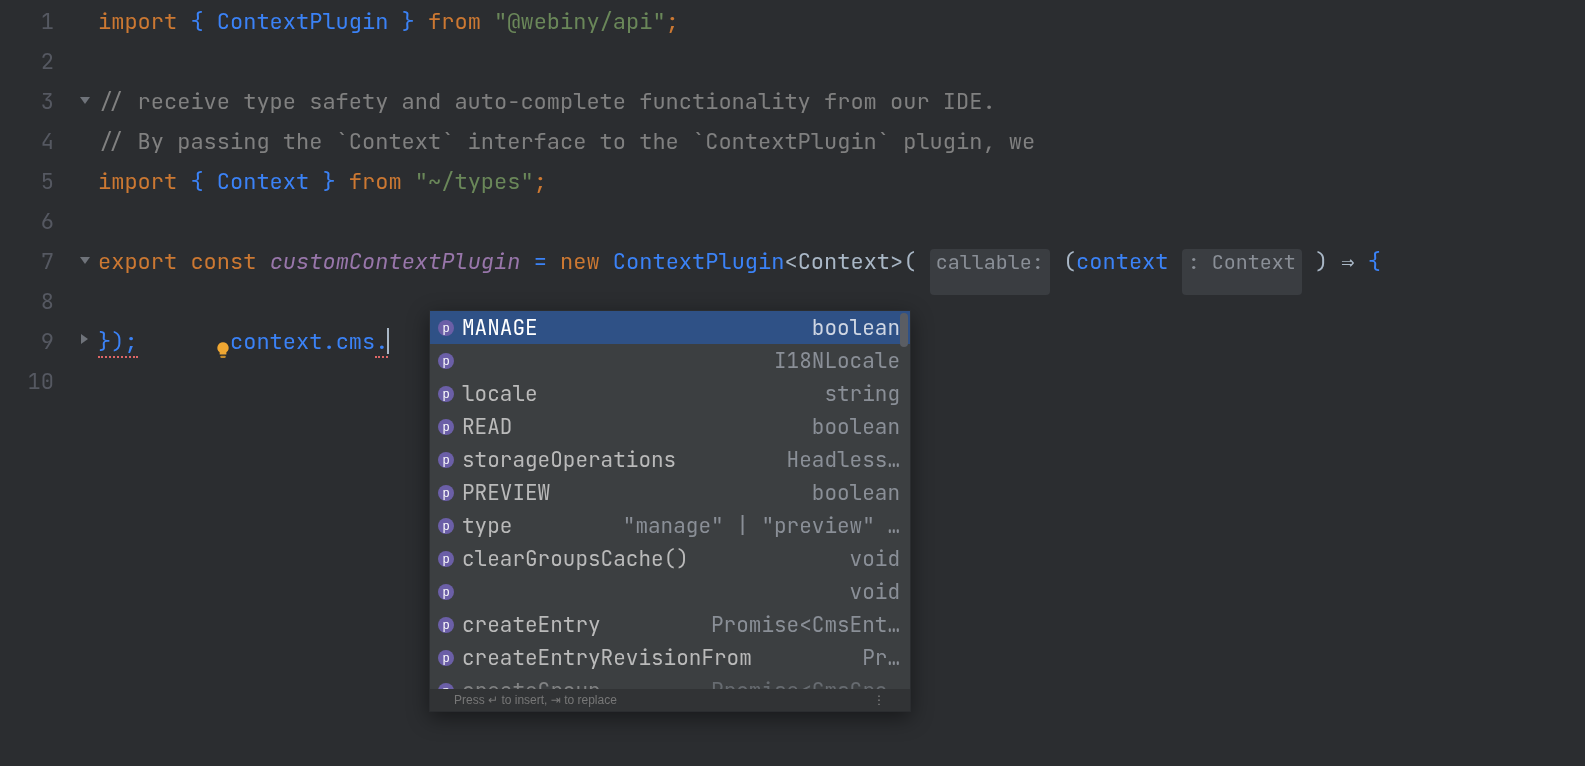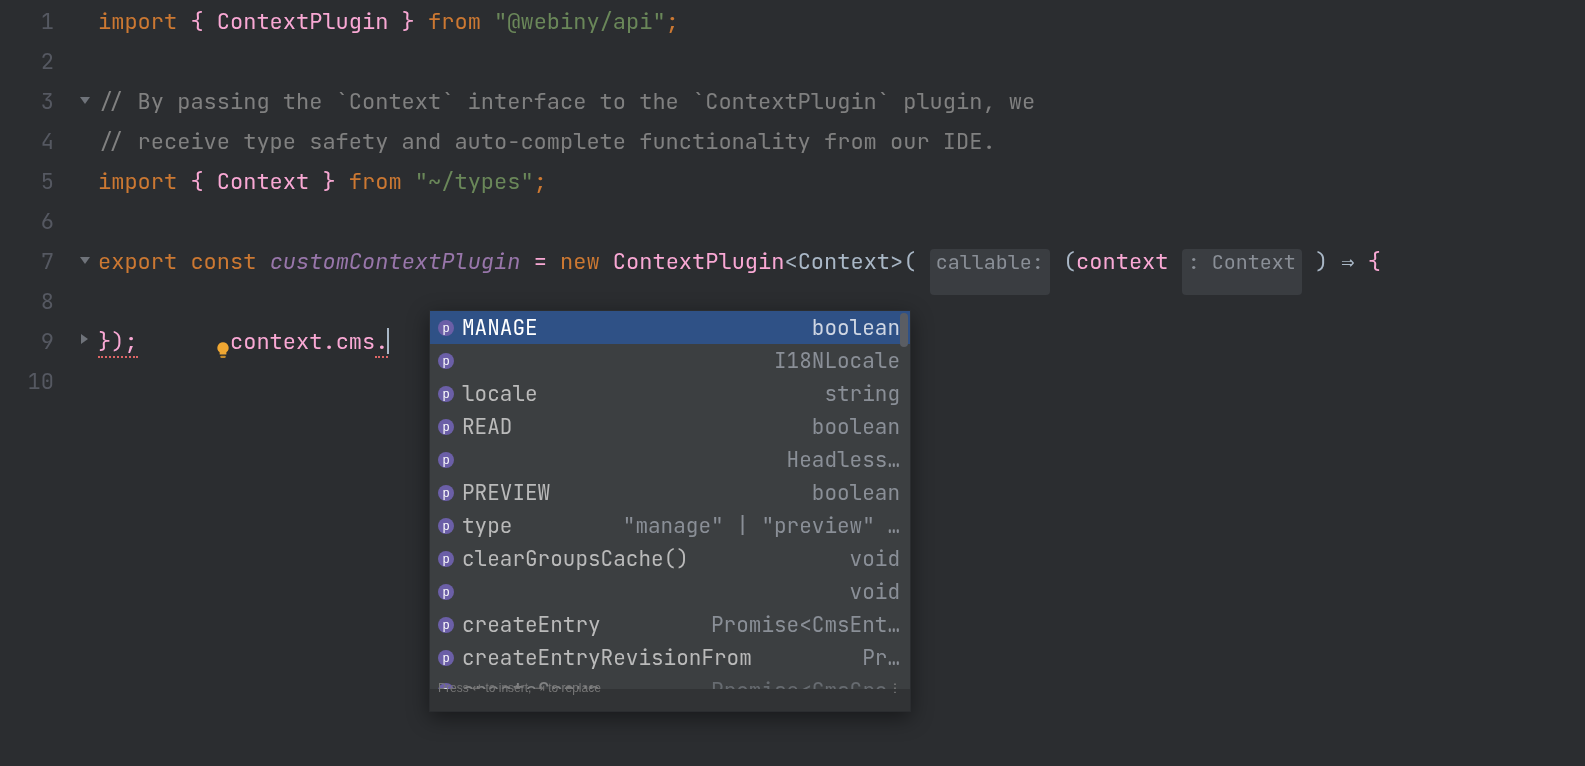--- a/index.html
+++ b/index.html
@@ -14,21 +14,21 @@
     border-left:5px solid transparent; border-right:5px solid transparent; border-top:7px solid #6f737a;
   }
   .fold .f-close::before{
     content:""; position:absolute; left:3px; top:12px; width:0;height:0;
     border-top:5px solid transparent; border-bottom:5px solid transparent; border-left:7px solid #6f737a;
   }
   .code { flex:1; padding-top:2px; font-size:22px; line-height:40px; position:relative; color:#a9b7c6; }
   .code .line{ height:40px; white-space:pre; position:relative; }
   .kw   { color:#cc7832;margin-top:9px; }
   .const{ color:#cc7832; }
-  .ident{ color:#f9a8d4; }
+  .ident{ color:#3b82f6; }
   .type { color:#a9b7c6; }
   .str  { color:#6a8759; }
   .cmt  { color:#808080; }
   .fn-it{ color:#9876aa; font-style:italic; }
   .hint-box{ background:#3a3d41; color:#8a8f97; border-radius:4px; padding:0 6px 20px 6px; font-size:20px; }
   .arrow{ color:#a9b7c6; }
   .caret{ display:inline-block; width:2px; height:26px; background:#a9b7c6; vertical-align:middle; margin-left:-1px; margin-top:-3px;}
   .err  { border-bottom:2px dotted #d66; }
   .bulb { position:absolute; left:10px; top:10px; width:18px; height:18px; }
   .bulb svg{ width:18px; height:18px; }
@@ -46,21 +46,21 @@
   .popup .row .icn{
     width:16px; height:16px; border-radius:50%; background:#6b5fa7; color:#fff;
     font-size:12px; line-height:16px; text-align:center; margin-right:8px; font-family:sans-serif;
   }
   .popup .row .nm{ flex:0 0 auto; }
   .popup .row .tp{ margin-left:auto; color:#8a8f97; }
   .popup .row.sel .tp{ color:#cfd6e3; }
   .popup .row.cut .nm, .popup .row.cut .tp { opacity:.55; }
   .popup .footer{
     position:absolute; left:0; right:0; bottom:0; height:22px; background:#313335;
-    color:#777; font-size:12px; font-family:sans-serif; padding:3px 8px; display:flex; align-items:flex-end;
+    color:#777; font-size:12px; font-family:sans-serif; padding:3px 24px; display:flex; align-items:center;
   }
   .popup .footer .dots{ margin-left:auto; color:#888; letter-spacing:1px; }
   .popup .scroll{
     position:absolute; right:2px; top:2px; width:8px; height:34px; background:#5a5d63; border-radius:4px;
   }
   .paren{ color:#a9b7c6; }
 </style>
 </head>
 <body>
 
@@ -91,23 +91,23 @@
     <div class="f-close"></div>
     <div></div>
   </div>
 
   <div class="code">
 
     <div class="line"><span class="kw">import</span> <span class="ident"><span>{ </span><span>ContextPlugin</span><span> }</span></span> <span class="kw">from</span> <span class="str">"@webiny/api"</span><span class="kw">;</span></div>
 
     <div class="line"></div>
 
+    <div class="line"><span class="cmt">// receive type safety and auto-complete functionality from our IDE.</span></div>
+
     <div class="line"><span class="cmt">// By passing the `Context` interface to the `ContextPlugin` plugin, we</span></div>
-
-    <div class="line"><span class="cmt">// receive type safety and auto-complete functionality from our IDE.</span></div>
 
     <div class="line"><span class="kw">import</span> <span class="ident"><span>{ </span><span>Context</span><span> }</span></span> <span class="kw">from</span> <span class="str">"~/types"</span><span class="kw">;</span></div>
 
     <div class="line"></div>
 
     <div class="line"><span class="kw">export</span> <span class="const">const</span> <span class="fn-it">customContextPlugin</span><span class="ident"> = </span><span class="kw">new</span> <span class="ident">ContextPlugin</span><span class="paren">&lt;</span><span class="type">Context</span><span class="paren">&gt;</span><span class="paren">(</span> <span class="hint-box">callable:</span> <span class="paren">(</span><span class="ident">context</span> <span class="hint-box">: Context</span> <span class="paren">)</span><span class="arrow"> ⇒ </span><span class="ident">{</span></div>
 
     <div class="line">
       <span class="bulb">
         <svg viewBox="0 0 16 16">
@@ -138,20 +138,21 @@
         <span class="nm">locale</span>
         <span class="tp">string</span>
       </div>
       <div class="row">
         <span class="icn">p</span>
         <span class="nm">READ</span>
         <span class="tp">boolean</span>
       </div>
       <div class="row">
         <span class="icn">p</span>
+        <span class="nm">storageOperations</span>
         <span class="tp">Headless…</span>
       </div>
       <div class="row">
         <span class="icn">p</span>
         <span class="nm">PREVIEW</span>
         <span class="tp">boolean</span>
       </div>
       <div class="row">
         <span class="icn">p</span>
         <span class="nm">type</span>

